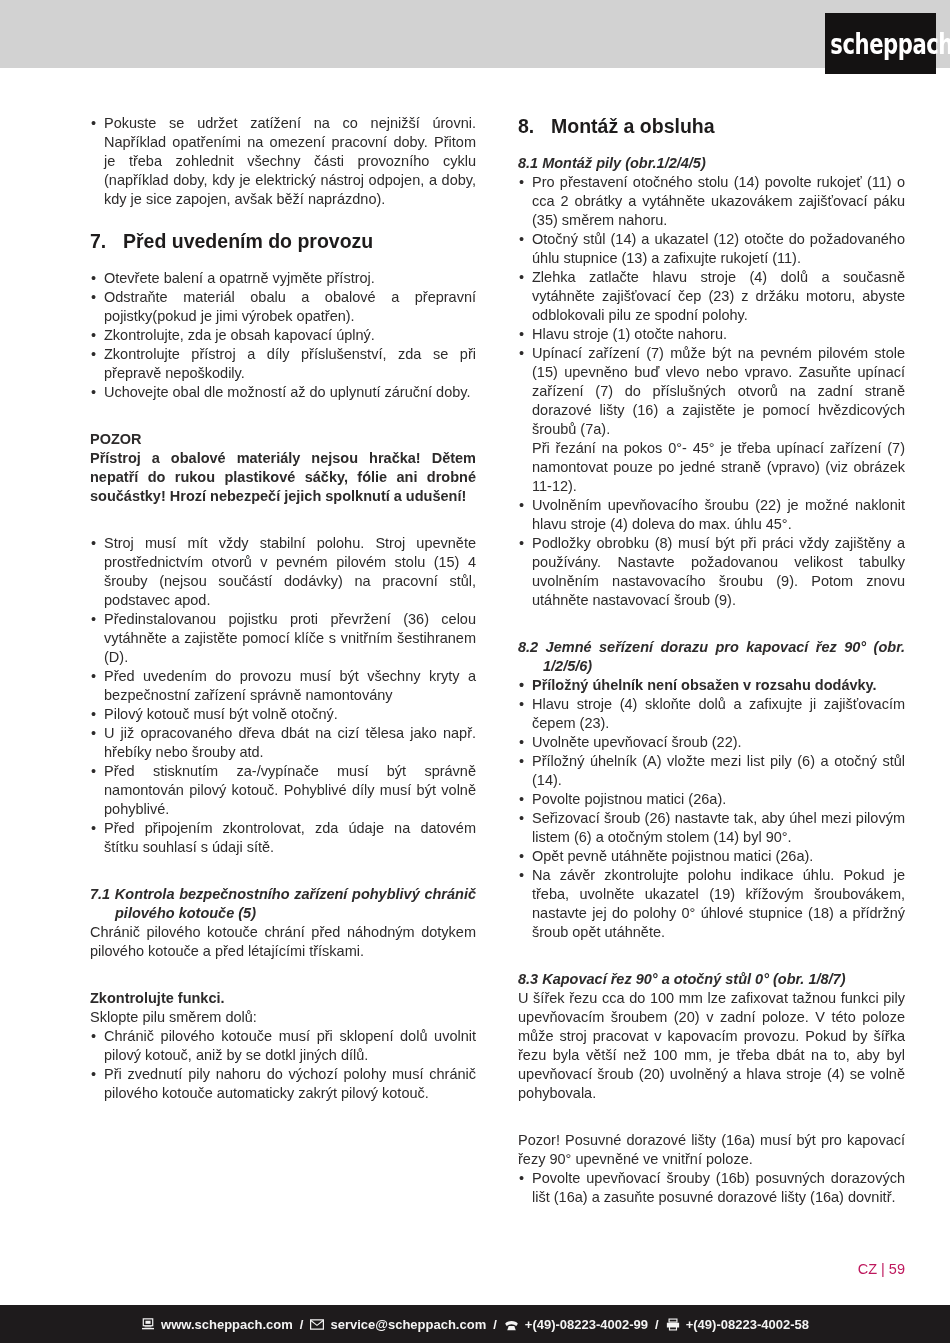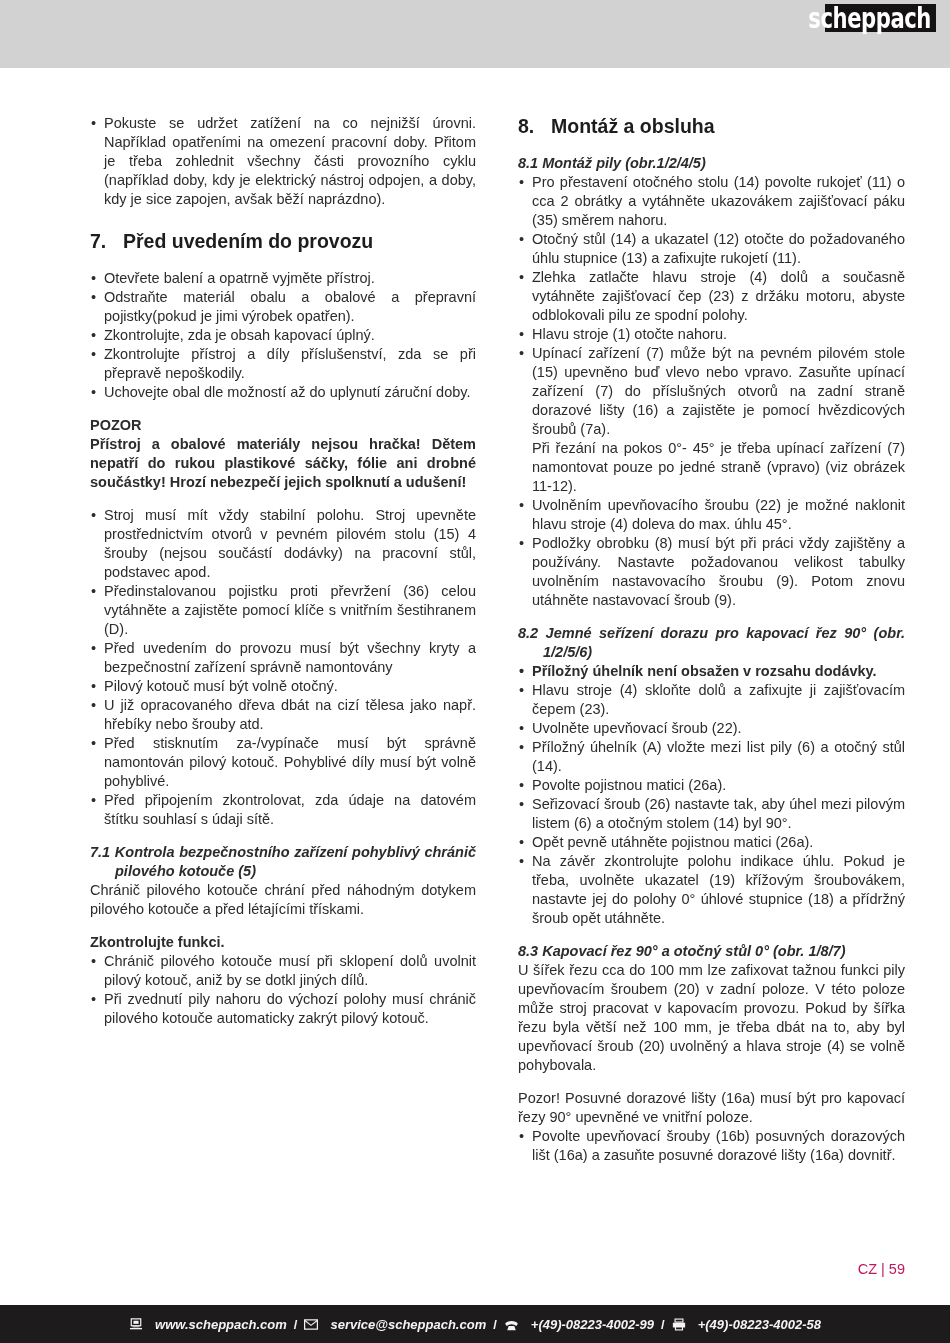--- a/index.html
+++ b/index.html
@@ -6,59 +6,59 @@
   html,body { background:#ffffff; }
   body {
     width:950px; height:1343px; position:relative; overflow:hidden;
     font-family:"Liberation Sans","DejaVu Sans",sans-serif;
     color:var(--text-color,#2d2b2b);
   }
 
   
   .topbar { position:absolute; top:0; left:0; width:950px; height:68px; background:var(--header-bg,#d2d2d2); }
   .logo {
-    position:absolute; top:4px; right:14px; width:111px; height:28px;
-    background:var(--logo-bg,#141212); display:flex; align-items:center; justify-content:flex-end;
+    position:absolute; top:13px; right:14px; width:111px; height:61px;
+    background:var(--logo-bg,#141212); display:flex; align-items:center; justify-content:flex-start;
   }
   .logo span {
     color:#fff; font-weight:bold; font-size:23px; letter-spacing:-0.5px;
     transform:scale(0.92,1.22); font-family:"DejaVu Sans",sans-serif;
   }
 
   
   .content { position:absolute; top:114px; left:0; width:950px; }
   .col { position:absolute; top:0; font-size:14.5px; line-height:19px; text-align:justify; }
   .col-left  { left:90px;  width:386px; }
   .col-right { left:518px; width:387px; }
 
   .h1 { display:flex; font-size:19.5px; line-height:24px; font-weight:bold; color:#1e1c1c;
         margin:20px 0 16px; text-align:left; }
   .h1 .h1-num { width:33px; flex:none; }
   .col > .h1:first-child { margin-top:0; }
 
   .h2 { font-weight:bold; padding-left:25px; text-indent:-25px;font-style:italic; }
-  .spaced { margin-top:14px; }
+  .spaced { margin-top:28px; }
   .b { font-weight:bold; }
 
   .li { position:relative; padding-left:14px; }
   .li .bullet-marker { position:absolute; left:1px; top:0; text-indent:0; }
   .li-extra { text-align:justify; }
 
   
   .pagenum { position:absolute; top:1261px; right:45px; font-size:14.5px; color:#be185d; }
 
   
   .footerbar {
     position:absolute; left:0; bottom:0; width:950px; height:38px;
     background:var(--footer-bg,#1e1b1c); color:#f4f4f4;
     display:flex; align-items:center; justify-content:center;
     font-size:13px; font-weight:bold;
   }
   .footer-line { display:inline-flex; align-items:center; }
-  .footer-item { display:inline-flex; align-items:center; gap:12px; white-space:nowrap;font-style:italic; }
+  .footer-item { display:inline-flex; align-items:center; gap:6px; white-space:nowrap; }
   .footer-sep { margin:0 7px; }
   .ficon { display:inline-flex; align-items:center; }
   .ficon svg { display:block; }
 </style>
 </head>
 <body style="--header-bg: #d2d2d2; --logo-bg: #141212; --footer-bg: #1e1b1c; --text-color: #2d2b2b;">
 
 <header class="topbar">
   <div class="logo">
     <span>scheppach</span>
@@ -88,20 +88,21 @@
         <div class="li"><span class="bullet-marker">•</span><span class="li-text">Předinstalovanou pojistku proti převržení (36) celou vytáhněte a zajistěte pomocí klíče s vnitřním šestihranem (D).</span></div>
         <div class="li"><span class="bullet-marker">•</span><span class="li-text">Před uvedením do provozu musí být všechny kryty a bezpečnostní zařízení správně namontovány</span></div>
         <div class="li"><span class="bullet-marker">•</span><span class="li-text">Pilový kotouč musí být volně otočný.</span></div>
         <div class="li"><span class="bullet-marker">•</span><span class="li-text">U již opracovaného dřeva dbát na cizí tělesa jako např. hřebíky nebo šrouby atd.</span></div>
         <div class="li"><span class="bullet-marker">•</span><span class="li-text">Před stisknutím za-/vypínače musí být správně namontován pilový kotouč. Pohyblivé díly musí být volně pohyblivé.</span></div>
         <div class="li"><span class="bullet-marker">•</span><span class="li-text">Před připojením zkontrolovat, zda údaje na datovém štítku souhlasí s údaji sítě.</span></div>
       </div>
       <div class="h2 spaced">7.1 Kontrola bezpečnostního zařízení pohyblivý chránič pilového kotouče (5)</div>
       <div class="para">Chránič pilového kotouče chrání před náhodným dotykem pilového kotouče a před létajícími třískami.</div>
       <div class="para b spaced">Zkontrolujte funkci.</div>
+      <div class="para">Sklopte pilu směrem dolů:</div>
       <div class="bullets">
         <div class="li"><span class="bullet-marker">•</span><span class="li-text">Chránič pilového kotouče musí při sklopení dolů uvolnit pilový kotouč, aniž by se dotkl jiných dílů.</span></div>
         <div class="li"><span class="bullet-marker">•</span><span class="li-text">Při zvednutí pily nahoru do výchozí polohy musí chránič pilového kotouče automaticky zakrýt pilový kotouč.</span></div>
       </div>
     </section>
   <section class="col col-right" id="col-right">
       <div class="h1">
         <span class="h1-num">8.</span>
         <span>Montáž a obsluha</span>
       </div>

